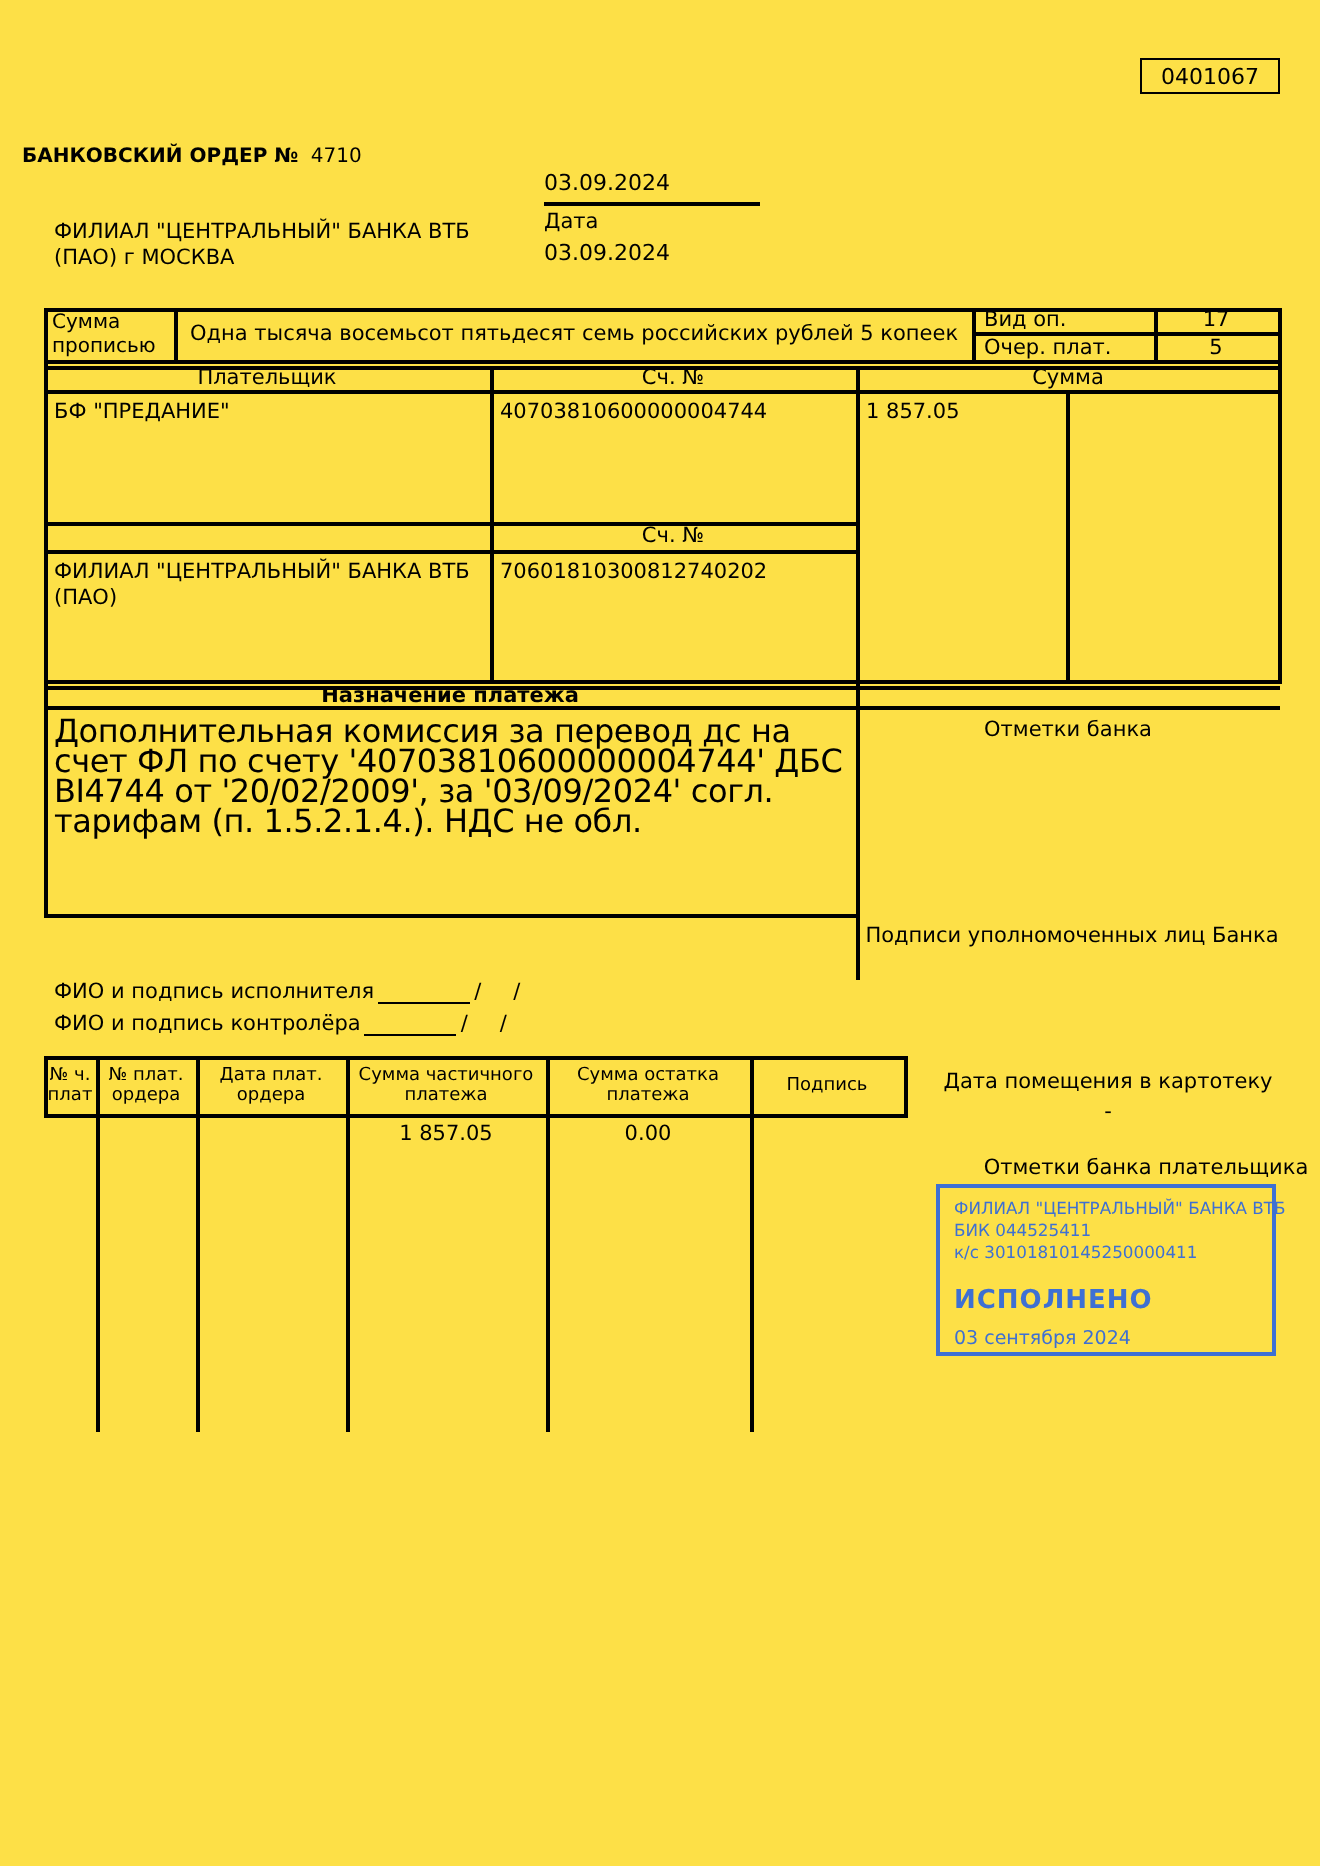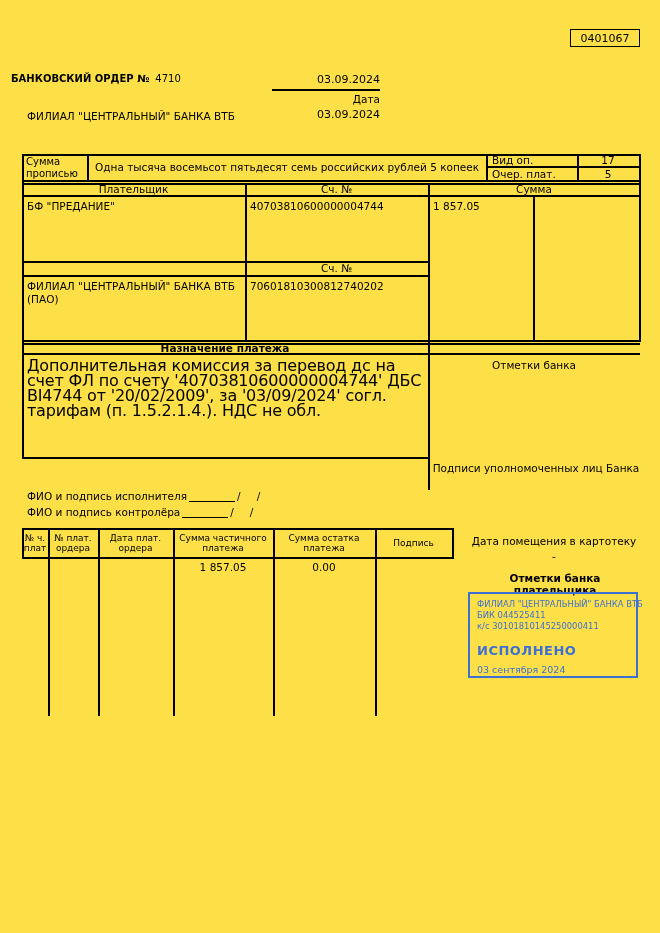--- a/index.html
+++ b/index.html
@@ -10,21 +10,21 @@
   .cell{position:absolute;display:flex;align-items:center;}
   .ctr{justify-content:center;text-align:center;}
   .fs9{font-size:9px;line-height:10.5px;}
   .fs10{font-size:10px;}
   .fs105{font-size:10.5px;}
   .code-box{position:absolute;left:570px;top:29px;width:68px;height:16px;
             border:1.5px solid #000;display:flex;align-items:center;justify-content:center;
             font-size:11px;}
   .title-row{position:absolute;left:11px;top:73px;font-size:10px;text-align:right;}
   .title-row b{font-weight:bold;}
-  .date-block{position:absolute;left:272px;top:73px;width:108px;text-align:right;}
+  .date-block{position:absolute;left:272px;top:85px;width:108px;text-align:left;}
   .date-top{font-size:11px;padding-bottom:3px;border-bottom:2px solid #000;}
   .date-label{font-size:10.5px;padding-top:2px;}
   .date-bottom{font-size:11px;padding-top:3px;}
   .bankname{position:absolute;left:27px;top:110px;width:250px;font-size:10.5px;line-height:13px;}
   .sig-row{position:absolute;left:27px;height:14px;font-size:10.5px;display:flex;align-items:flex-end;}
   .sig-line{display:inline-block;width:46px;border-bottom:1.5px solid #000;height:11px;margin-left:2px;}
   .slash{margin-left:2px;}
   .slash2{margin-left:16px;}
   .stamp{position:absolute;left:468px;top:592px;width:170px;height:86px;box-sizing:border-box;
          border:2px solid #3e70d3;color:#3e70d3;padding:5px 7px 0 7px;}
@@ -48,20 +48,21 @@
   </div>
 
   <div class="date-block">
     <div class="date-top">03.09.2024</div>
     <div class="date-label">Дата</div>
     <div class="date-bottom">03.09.2024</div>
   </div>
 
   <div class="bankname">
     <div>ФИЛИАЛ "ЦЕНТРАЛЬНЫЙ" БАНКА ВТБ</div>
+    <div>(ПАО) г МОСКВА</div>
   </div>
 
   <div class="cell fs10" style="left:26px;top:155px;width:58px;height:25px;line-height:12px;">Сумма прописью</div>
   <div class="cell fs105" style="left:95px;top:154px;width:385px;height:26px;">Одна тысяча восемьсот пятьдесят семь российских рублей 5 копеек</div>
   <div class="cell fs105" style="left:492px;top:154px;width:80px;height:12px;">Вид оп.</div>
   <div class="cell ctr fs105" style="left:577px;top:154px;width:62px;height:12px;">17</div>
   <div class="cell fs105" style="left:492px;top:168px;width:80px;height:12px;">Очер. плат.</div>
   <div class="cell ctr fs105" style="left:577px;top:168px;width:62px;height:12px;">5</div>
 
   <div class="cell ctr fs105" style="left:22px;top:183px;width:223px;height:12px;">Плательщик</div>
@@ -100,21 +101,21 @@
   <div class="cell ctr fs9" style="left:99px;top:529px;width:73px;height:28px;">Дата плат. ордера</div>
   <div class="cell ctr fs9" style="left:174px;top:529px;width:98px;height:28px;">Сумма частичного платежа</div>
   <div class="cell ctr fs9" style="left:274px;top:529px;width:100px;height:28px;">Сумма остатка платежа</div>
   <div class="cell ctr fs9" style="left:376px;top:529px;width:75px;height:28px;">Подпись</div>
 
   <div class="cell ctr fs105" style="left:174px;top:560px;width:98px;height:14px;">1 857.05</div>
   <div class="cell ctr fs105" style="left:274px;top:560px;width:100px;height:14px;">0.00</div>
 
   <div class="cell ctr fs105" style="left:468px;top:534px;width:172px;height:13px;">Дата помещения в картотеку</div>
   <div class="cell ctr fs105" style="left:468px;top:549px;width:172px;height:13px;">-</div>
-  <div class="cell ctr fs105" style="left:470px;top:577px;width:170px;height:13px;font-weight:bold;">Отметки банка плательщика</div>
+  <div class="cell ctr fs105" style="left:488px;top:577px;width:170px;height:13px;">Отметки банка плательщика</div>
 
   <div class="stamp">
     <div class="sline">ФИЛИАЛ "ЦЕНТРАЛЬНЫЙ" БАНКА ВТБ</div>
     <div class="sline">БИК 044525411</div>
     <div class="sline">к/с 30101810145250000411</div>
     <div class="status">ИСПОЛНЕНО</div>
     <div class="sdate">03 сентября 2024</div>
   </div>
 
   <div id="grid">

